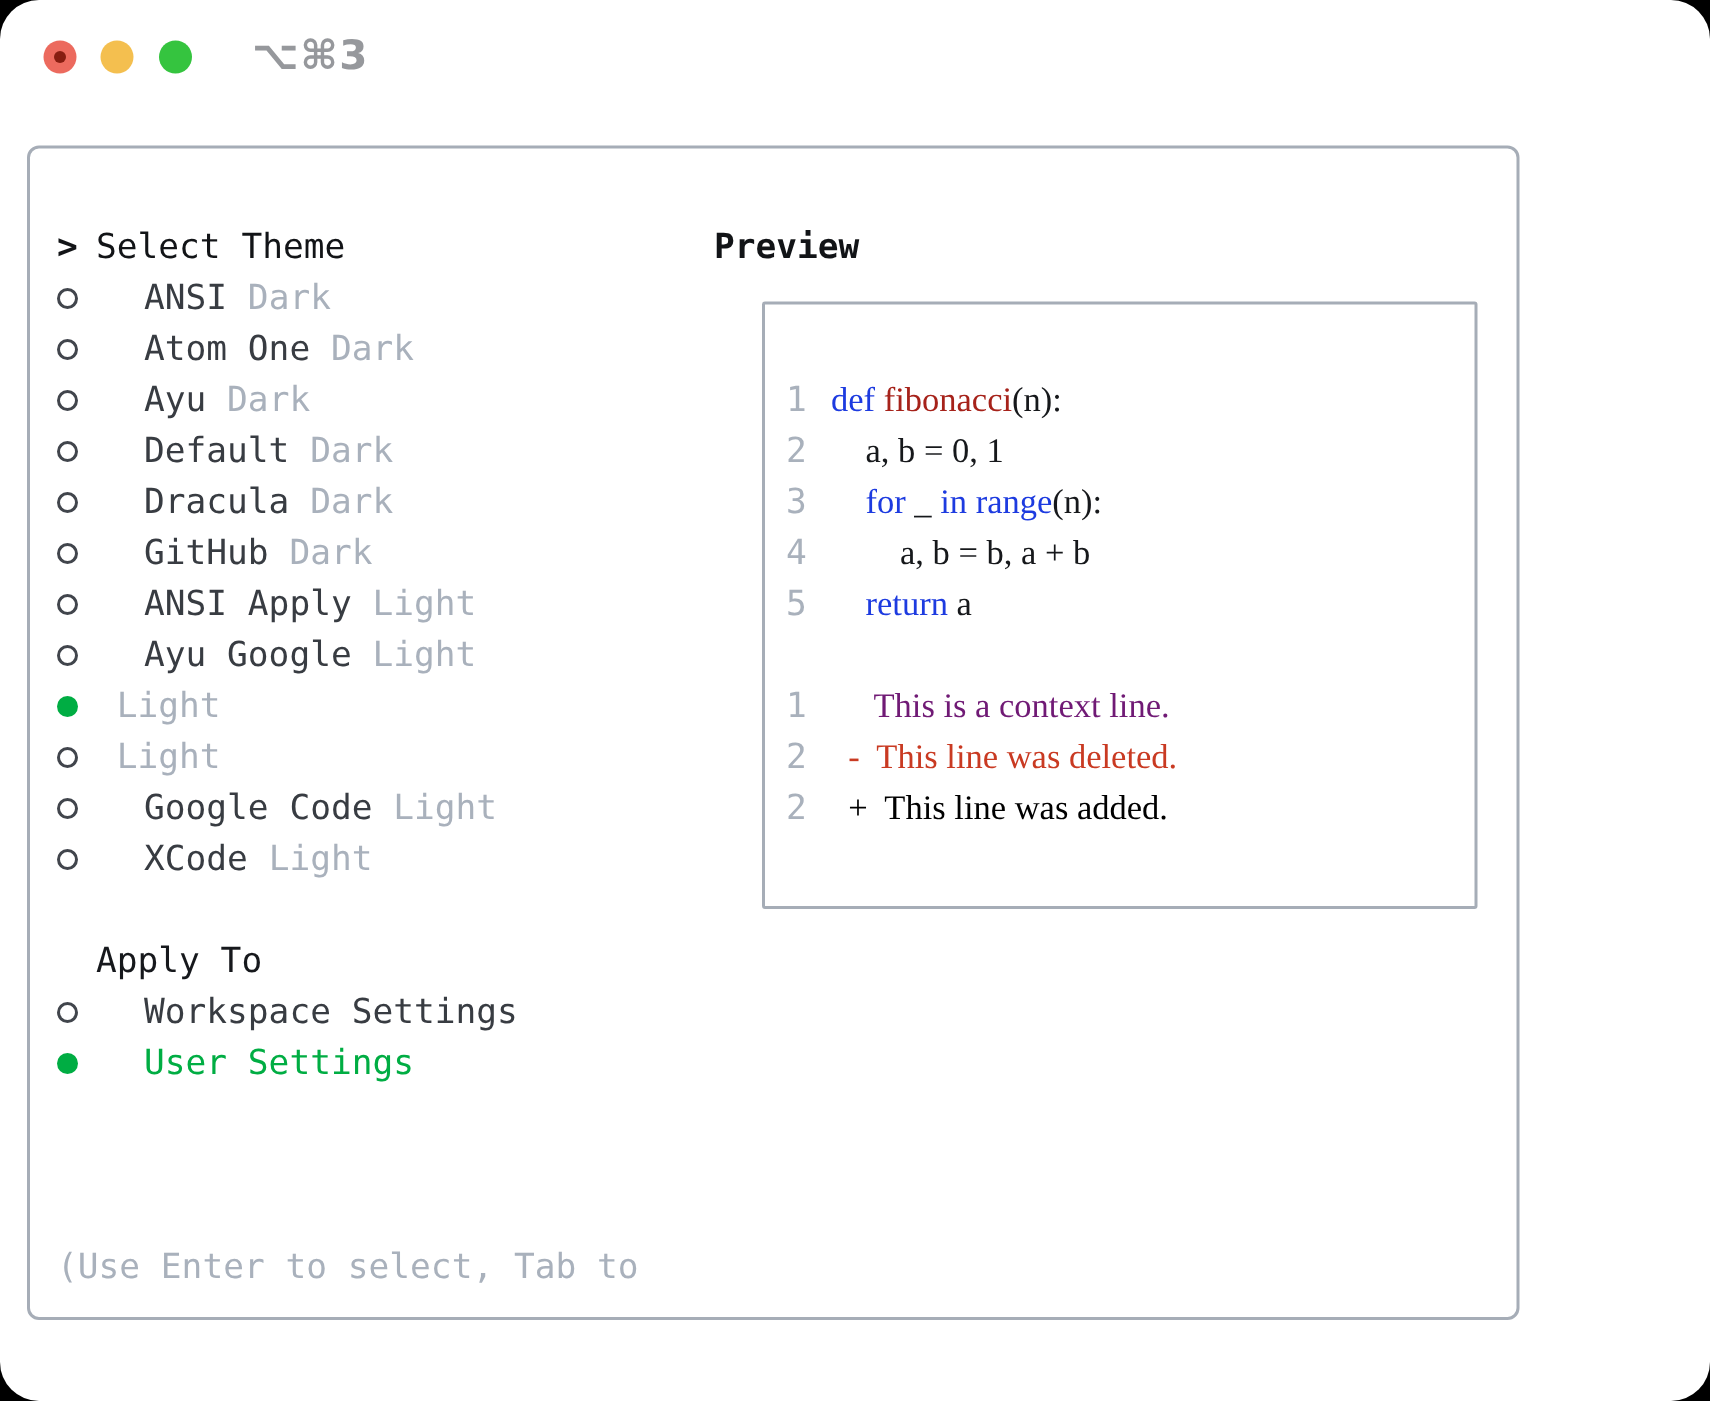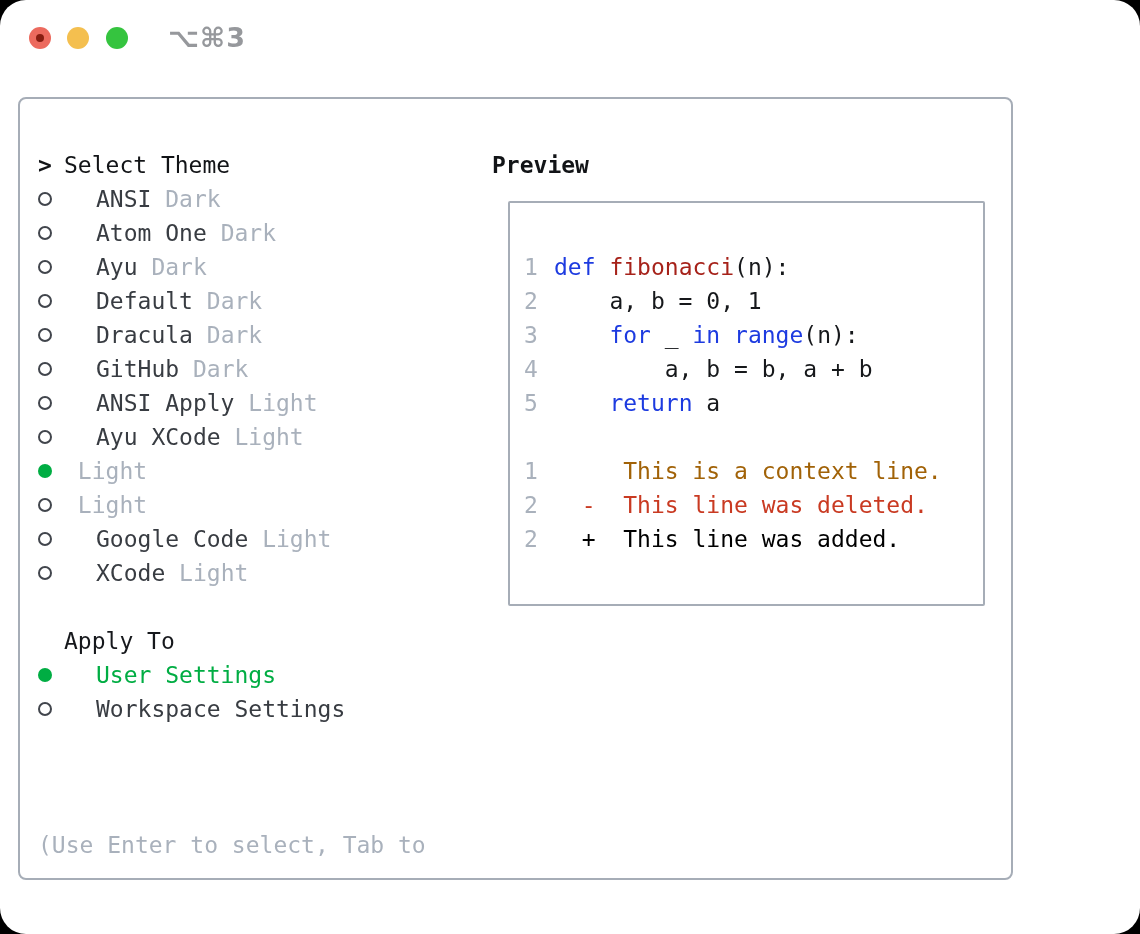--- a/index.html
+++ b/index.html
@@ -47,37 +47,37 @@
   }
   .circle.sel{border:none;background:#00ad43;}
   .tname{white-space:pre;margin-left:32px;}
   .tname.selname{color:#00ad43;}
   .tvariant{white-space:pre;color:#a9b1bc;}
   .apply-title-label{color:#16181c;}
   .blank{height:34px;}
   .hint{font-size:23px;line-height:34px;color:#a9b1bc;white-space:pre;}
   
   .preview-title{
-    position:absolute;left:472px;top:49px;height:34px;
+    position:absolute;left:456px;top:49px;height:34px;
     display:flex;align-items:center;
     font-size:23px;font-weight:bold;color:#121417;
   }
   .preview-box{
     position:absolute;left:488px;top:102px;
     width:477px;height:405px;box-sizing:border-box;
     border:2px solid #a6adb7;border-radius:2px;
     padding:47px 0 0 14px;overflow:hidden;
   }
   .pline{display:flex;height:34px;align-items:center;font-size:23px;}
   .ln{display:inline-block;width:30px;color:#a9b1bc;white-space:pre;}
-  .lc{white-space:pre;}
+  .lc{white-space:pre;font-family:Liberation Serif, serif;}
   .lc .p{color:#16181b;}
   .lc .kw{color:#1d3be0;}
   .lc .fn{color:#a6221a;}
-  .lc .ctx{color:#a16207;}
+  .lc .ctx{color:#701a75;}
   .lc .del{color:#c93a22;}
   .lc .add{color:#000000;}
 </style>
 </head>
 <body>
 
 <div class="window">
 
   <div class="titlebar">
     <span class="light red">
@@ -145,21 +145,21 @@
             <span class="bullet">
               <span class="circle"></span>
             </span>
             <span class="tname">ANSI Apply</span>
             <span class="tvariant"> Light</span>
           </div>
           <div class="row">
             <span class="bullet">
               <span class="circle"></span>
             </span>
-            <span class="tname">Ayu XCode</span>
+            <span class="tname">Ayu Google</span>
             <span class="tvariant"> Light</span>
           </div>
           <div class="row">
             <span class="bullet">
               <span class="circle sel"></span>
             </span>
             <span class="tvariant"> Light</span>
           </div>
           <div class="row">
             <span class="bullet">
@@ -186,29 +186,29 @@
       <div class="row blank"></div>
 
       <div class="row">
         <span class="bullet"></span>
         <span class="apply-title-label">Apply To</span>
       </div>
 
       <div id="apply-list">
           <div class="row">
             <span class="bullet">
+              <span class="circle"></span>
+            </span>
+            <span class="tname">Workspace Settings</span>
+          </div>
+          <div class="row">
+            <span class="bullet">
               <span class="circle sel"></span>
             </span>
             <span class="tname selname">User Settings</span>
-          </div>
-          <div class="row">
-            <span class="bullet">
-              <span class="circle"></span>
-            </span>
-            <span class="tname">Workspace Settings</span>
           </div>
         </div>
 
       <div class="row blank"></div>
 
       <div class="hint">
         <div>(Use Enter to select, Tab to</div>
         <div>change focus)</div>
       </div>
     </div>

